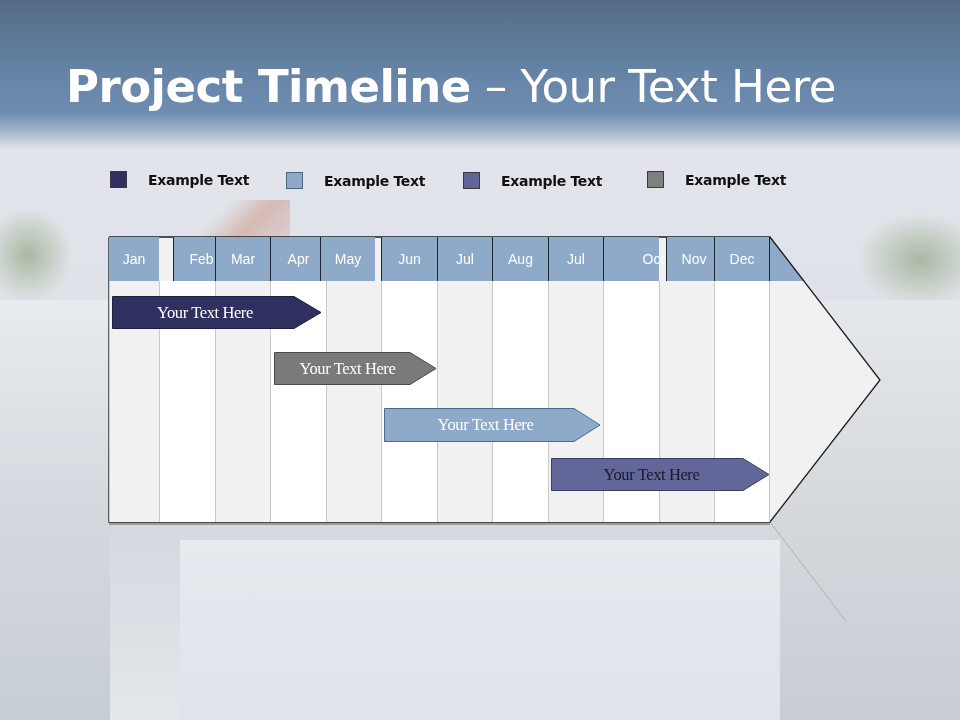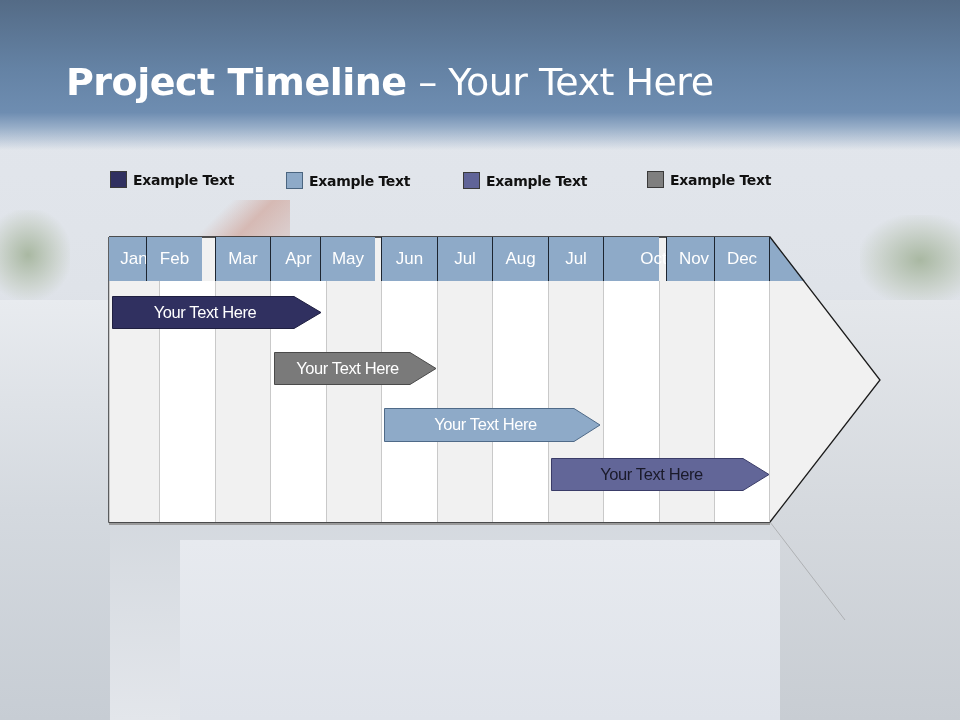--- a/index.html
+++ b/index.html
@@ -14,38 +14,38 @@
   .bg-floor { position:absolute; left:180px; top:540px; width:600px; height:180px;
     background: linear-gradient(180deg,#e7eaef,#dfe3ea); }
   .bg-plant-l { position:absolute; left:0; top:210px; width:70px; height:90px;
     background: radial-gradient(ellipse at 40% 50%, #a9b8a2 0%, rgba(190,200,185,0.5) 50%, rgba(220,225,225,0) 75%); }
   .bg-plant-r { position:absolute; right:0; top:215px; width:100px; height:90px;
     background: radial-gradient(ellipse at 60% 50%, #a9b8a2 0%, rgba(190,200,185,0.5) 50%, rgba(220,225,225,0) 75%); }
   .bg-orange { position:absolute; left:190px; top:200px; width:100px; height:40px;
     background: linear-gradient(135deg, rgba(205,150,135,0) 30%, rgba(205,150,135,0.55) 60%, rgba(205,150,135,0.25) 100%); }
   .header-band { position:absolute; left:0; top:0; width:960px; height:150px;
     background: linear-gradient(180deg,#546b86 0%,#6482a4 45%,#6e8db1 75%,rgba(120,150,185,0.7) 85%,rgba(210,218,228,0) 100%); }
-  .title { position:absolute; left:66px; top:60px; color:#fff; font-size:38px;
+  .title { position:absolute; left:66px; top:60px; color:#fff; font-size:45px;
     font-family: "DejaVu Sans", sans-serif; letter-spacing:-0.5px; white-space:nowrap; }
   .title b { font-weight:bold; }
   .title span.light { font-weight:normal; }
 
   .legend-item { position:absolute; display:flex; align-items:center; }
   .legend-swatch { width:17px; height:17px; box-sizing:border-box; border:1px solid #3a3a3a; }
-  .legend-label { margin-left:6px; font-size:14px; font-weight:bold; color:#111;
+  .legend-label { margin-left:21px; font-size:14px; font-weight:bold; color:#111;
     font-family: "DejaVu Sans", sans-serif; letter-spacing:-0.3px; }
 
   .chart { position:absolute; left:0; top:0; width:960px; height:720px; }
   .month-hdr { position:absolute; top:237px; height:44px; display:flex; align-items:center; justify-content:center;
-    color:#fff; font-size:17px; background:#8eaac8; box-sizing:border-box; border-left:1.5px solid #1d2530; }
+    color:#fff; font-size:14px; background:#8eaac8; box-sizing:border-box; border-left:1.5px solid #1d2530; }
   .col { position:absolute; top:281px; height:241px; box-sizing:border-box; border-left:1px solid #c9c9c9; }
   .col.odd { background:#f1f1f1; }
   .col.even { background:#ffffff; }
   .bar { position:absolute; height:33px; display:flex; align-items:center; justify-content:center;
-    font-size:16.5px; font-family:Liberation Sans, sans-serif; letter-spacing:-0.4px; }
+    font-size:16.5px; font-family:Liberation Serif, serif; letter-spacing:-0.4px; }
   .bar svg { position:absolute; left:0; top:0; }
   .bar .lbl { position:relative; }
 </style>
 </head>
 <body>
 
 <div class="bg-office">
   <div class="bg-orange"></div>
   <div class="bg-plant-l"></div>
   <div class="bg-plant-r"></div>
@@ -93,21 +93,21 @@
   <div class="col odd" style="left:326px;width:55px;"></div>
   <div class="col even" style="left:381px;width:56px;"></div>
   <div class="col odd" style="left:437px;width:55px;"></div>
   <div class="col even" style="left:492px;width:56px;"></div>
   <div class="col odd" style="left:548px;width:55px;"></div>
   <div class="col even" style="left:603px;width:56px;"></div>
   <div class="col odd" style="left:659px;width:55px;"></div>
   <div class="col even" style="left:714px;width:56px;border-right:1px solid #c9c9c9;"></div>
 
   <div class="month-hdr" style="left:109px;width:50px;border-left:none;">Jan</div>
-  <div class="month-hdr" style="left:146px;width:56px;">Feb</div>
+  <div class="month-hdr" style="left:173px;width:56px;">Feb</div>
   <div class="month-hdr" style="left:215px;width:55px;">Mar</div>
   <div class="month-hdr" style="left:270px;width:56px;">Apr</div>
   <div class="month-hdr" style="left:320px;width:55px;">May</div>
   <div class="month-hdr" style="left:381px;width:56px;">Jun</div>
   <div class="month-hdr" style="left:437px;width:55px;text-align:center;">Jul</div>
   <div class="month-hdr" style="left:492px;width:56px;">Aug</div>
   <div class="month-hdr" style="left:548px;width:55px;">Jul</div>
   <div class="month-hdr" style="left:603px;width:56px;padding-left:44px;">Oct</div>
   <div class="month-hdr" style="left:659px;width:55px;margin-left:7px;">Nov</div>
   <div class="month-hdr" style="left:714px;width:56px;border-right:1.5px solid #1d2530;">Dec</div>

